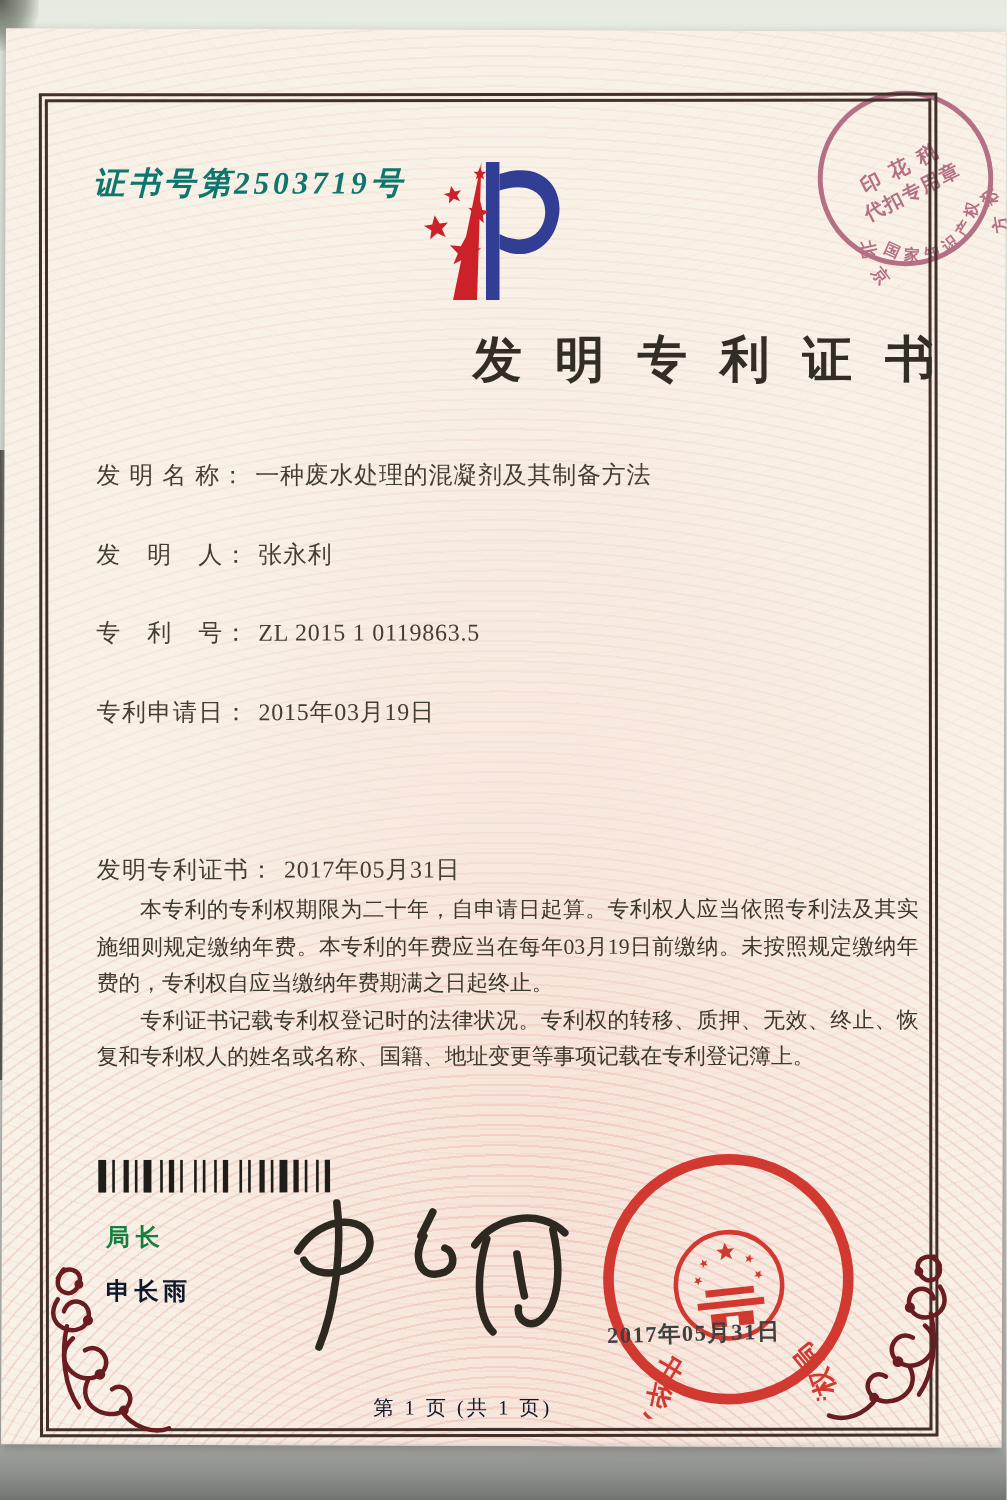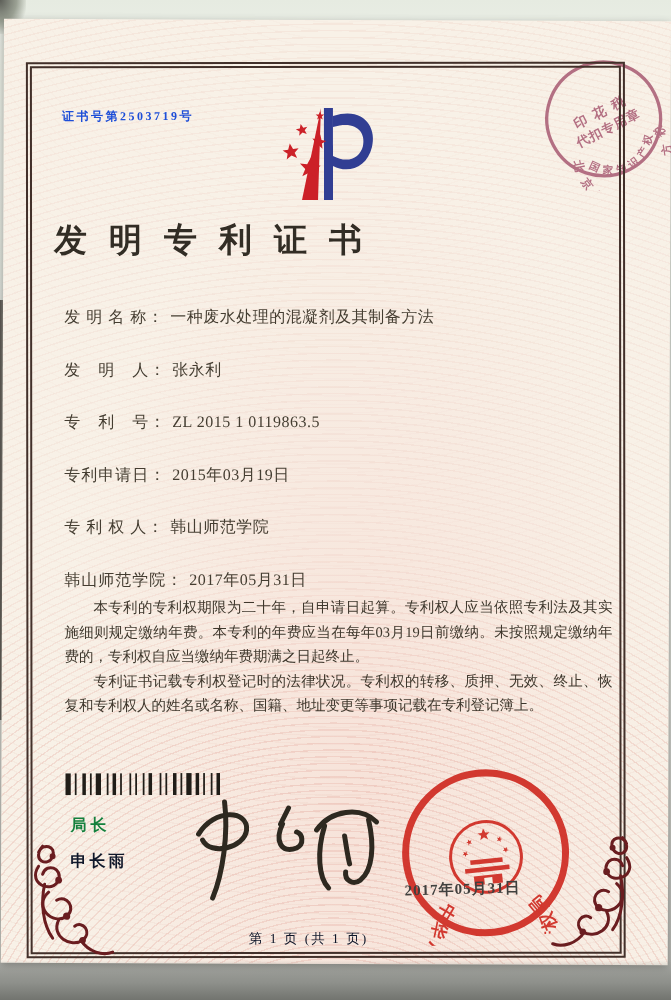--- a/index.html
+++ b/index.html
@@ -31,27 +31,27 @@
     -webkit-mask-image:linear-gradient(180deg,rgba(0,0,0,.45) 0%,rgba(0,0,0,.35) 55%,#000 78%,#000 100%);
             mask-image:linear-gradient(180deg,rgba(0,0,0,.45) 0%,rgba(0,0,0,.35) 55%,#000 78%,#000 100%);}
 
   
   .frame{
     position:absolute;left:24px;top:42px;width:599px;height:896px;
     border:6px double #42302a;
     transform:rotate(-.25deg);
     box-sizing:border-box;
   }
-  .cert-no{position:absolute;left:30px;top:40px;font-size:12px;letter-spacing:2.5px;
-    color:#1d4ed8;font-weight:bold;}
+  .cert-no{position:absolute;left:30px;top:40px;font-size:21px;letter-spacing:2.5px;
+    color:#0f766e;font-weight:bold;font-style:italic;}
 
   .logo{position:absolute;left:232px;top:34px;width:130px;height:106px;}
 
-  .title{position:absolute;left:0;top:150px;width:100%;text-align:left;
-    font-size:33px;font-weight:bold;color:#322d25;letter-spacing:22px;text-indent:22px;}
+  .title{position:absolute;left:0;top:150px;width:100%;text-align:right;
+    font-size:33px;font-weight:bold;color:#322d25;letter-spacing:22px;text-indent:22px;padding-left:26px;}
 
   .field-row{position:absolute;left:32px;font-size:16px;color:#443d31;white-space:nowrap;}
   .field-label{letter-spacing:1px;}
   .field-value{margin-left:6px;letter-spacing:.5px;}
   .r0{top:239px}.r1{top:292px}.r2{top:344px}.r3{top:397px}.r4{top:449px}.r5{top:502px}
 
   .paragraphs{position:absolute;left:32px;top:527px;width:548px;color:#3e372c;
     font-size:14.5px;line-height:24.5px;text-align:justify;}
   .paragraphs p{margin:0;text-indent:2em;}
 
@@ -130,25 +130,22 @@
     </div>
     <div class="field-row r1">
       <span class="field-label">发　明　人：</span><span class="field-value">张永利</span>
     </div>
     <div class="field-row r2">
       <span class="field-label">专　利　号：</span><span class="field-value">ZL 2015 1 0119863.5</span>
     </div>
     <div class="field-row r3">
       <span class="field-label">专利申请日：</span><span class="field-value">2015年03月19日</span>
     </div>
-    <div class="field-row r4">
-      <span class="field-label">专 利 权 人：</span><span class="field-value">韩山师范学院</span>
-    </div>
     <div class="field-row r5">
-      <span class="field-label">韩山师范学院：</span><span class="field-value">2017年05月31日</span>
+      <span class="field-label">发明专利证书：</span><span class="field-value">2017年05月31日</span>
     </div>
 
     <div class="paragraphs">
       <p>本专利的专利权期限为二十年，自申请日起算。专利权人应当依照专利法及其实施细则规定缴纳年费。本专利的年费应当在每年03月19日前缴纳。未按照规定缴纳年费的，专利权自应当缴纳年费期满之日起终止。</p>
       <p>专利证书记载专利权登记时的法律状况。专利权的转移、质押、无效、终止、恢复和专利权人的姓名或名称、国籍、地址变更等事项记载在专利登记簿上。</p>
     </div>
 
     <svg class="barcode" viewBox="0 0 182 22" preserveAspectRatio="none">
         <rect x="1" y="0" width="5.25" height="22" fill="#201d18"></rect>
         <rect x="10.3" y="0" width="1.75" height="22" fill="#201d18"></rect>

